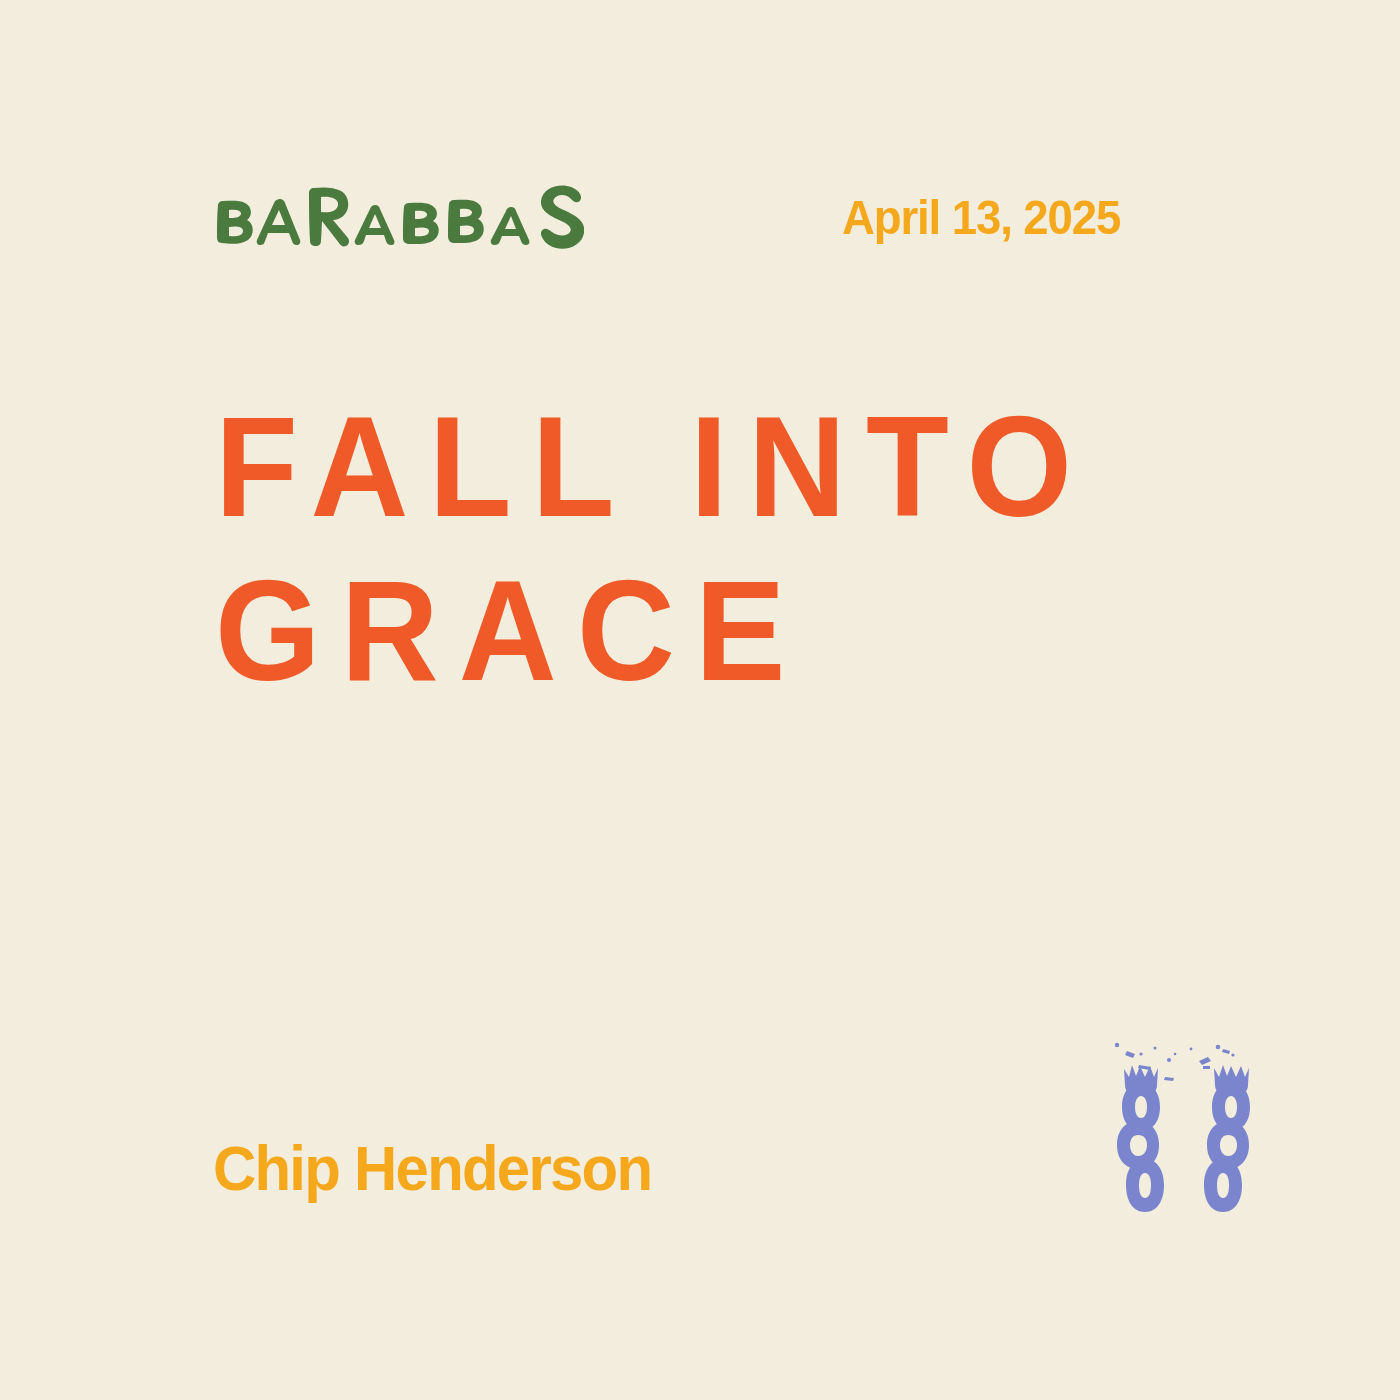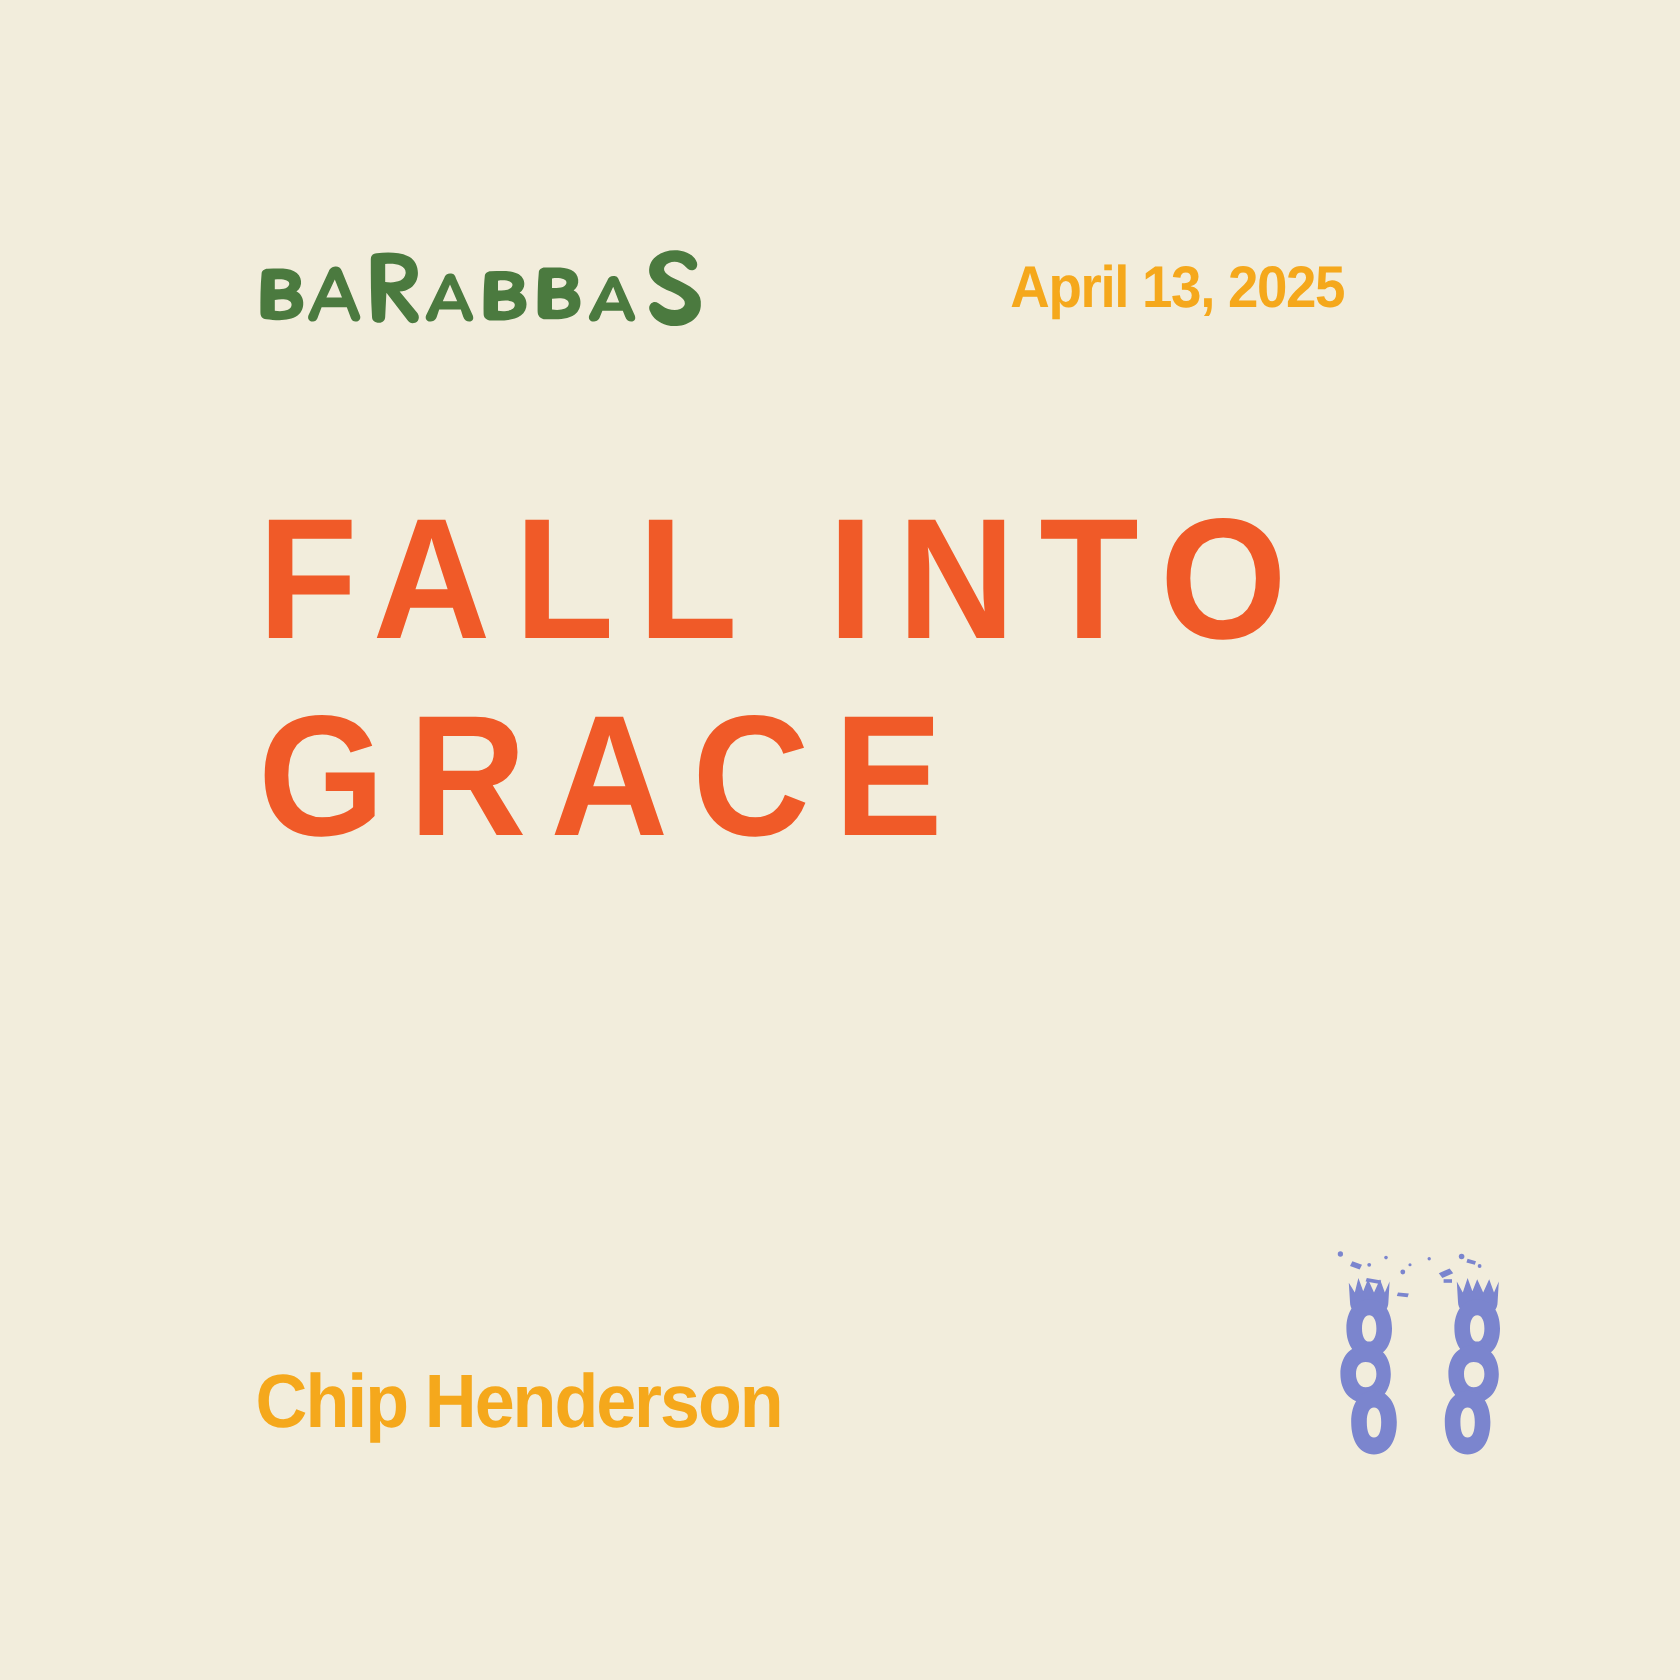--- a/index.html
+++ b/index.html
@@ -22,21 +22,20 @@
     background: #f2eddc;
   }
 
   
   .header {
     position: absolute;
     left: 0;
     top: 183px;
     width: 1313px;
     height: 95px;
-    margin-top: 23px;
   }
   .brand-logo {
     position: absolute;
     left: 212px;
     top: 0px;
     height: 80px;
     display: block;
   }
   .event-date {
     position: absolute;
@@ -50,21 +49,21 @@
     transform: scaleX(0.93);
     transform-origin: right center;
     white-space: nowrap;
     line-height: 1;
   }
 
   
   .title-block {
     position: absolute;
     left: 215px;
-    top: 401px;
+    top: 384px;
     width: 1060px;
   }
   .title-line {
     display: block;
     color: #f05a28;
     font-family: "Liberation Sans", sans-serif;
     font-weight: bold;
     font-size: 128px;
     line-height: 148px;
     letter-spacing: 19px;

